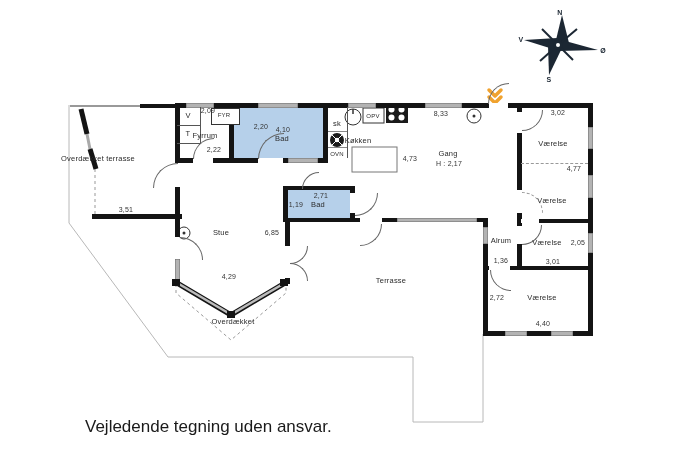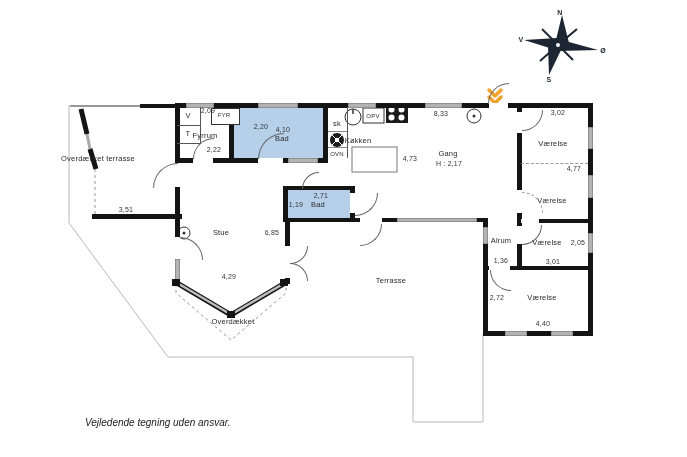--- a/index.html
+++ b/index.html
@@ -15,21 +15,21 @@
   .arc.tl{border-top-width:1px;border-left-width:1px;border-top-left-radius:100%;}
   .arc.tr{border-top-width:1px;border-right-width:1px;border-top-right-radius:100%;}
   .arc.bl{border-bottom-width:1px;border-left-width:1px;border-bottom-left-radius:100%;}
   .arc.br{border-bottom-width:1px;border-right-width:1px;border-bottom-right-radius:100%;}
   .arc.dash{border-style:dashed;border-color:#999;}
   .dashline{position:absolute;border-top:1px dashed #999;}
   .lbl{position:absolute;transform:translate(-50%,-50%);font-size:7.5px;color:#2b2b2b;
        white-space:nowrap;letter-spacing:0.2px;}
   .dim{font-size:7px;color:#333;}
   .small{font-size:6px;}
-  .footer-text{position:absolute;font-size:10px;color:#1a1a1a;transform:none;font-style:italic;}
+  .footer-text{position:absolute;font-size:17px;color:#1a1a1a;transform:none;}
   .compass-lbl{font-size:7px;font-weight:bold;color:#1c2733;}
   svg{position:absolute;left:0;top:0;}
 </style>
 </head>
 <body>
 
 <div id="plan">
 
   <svg width="687" height="457">
 

